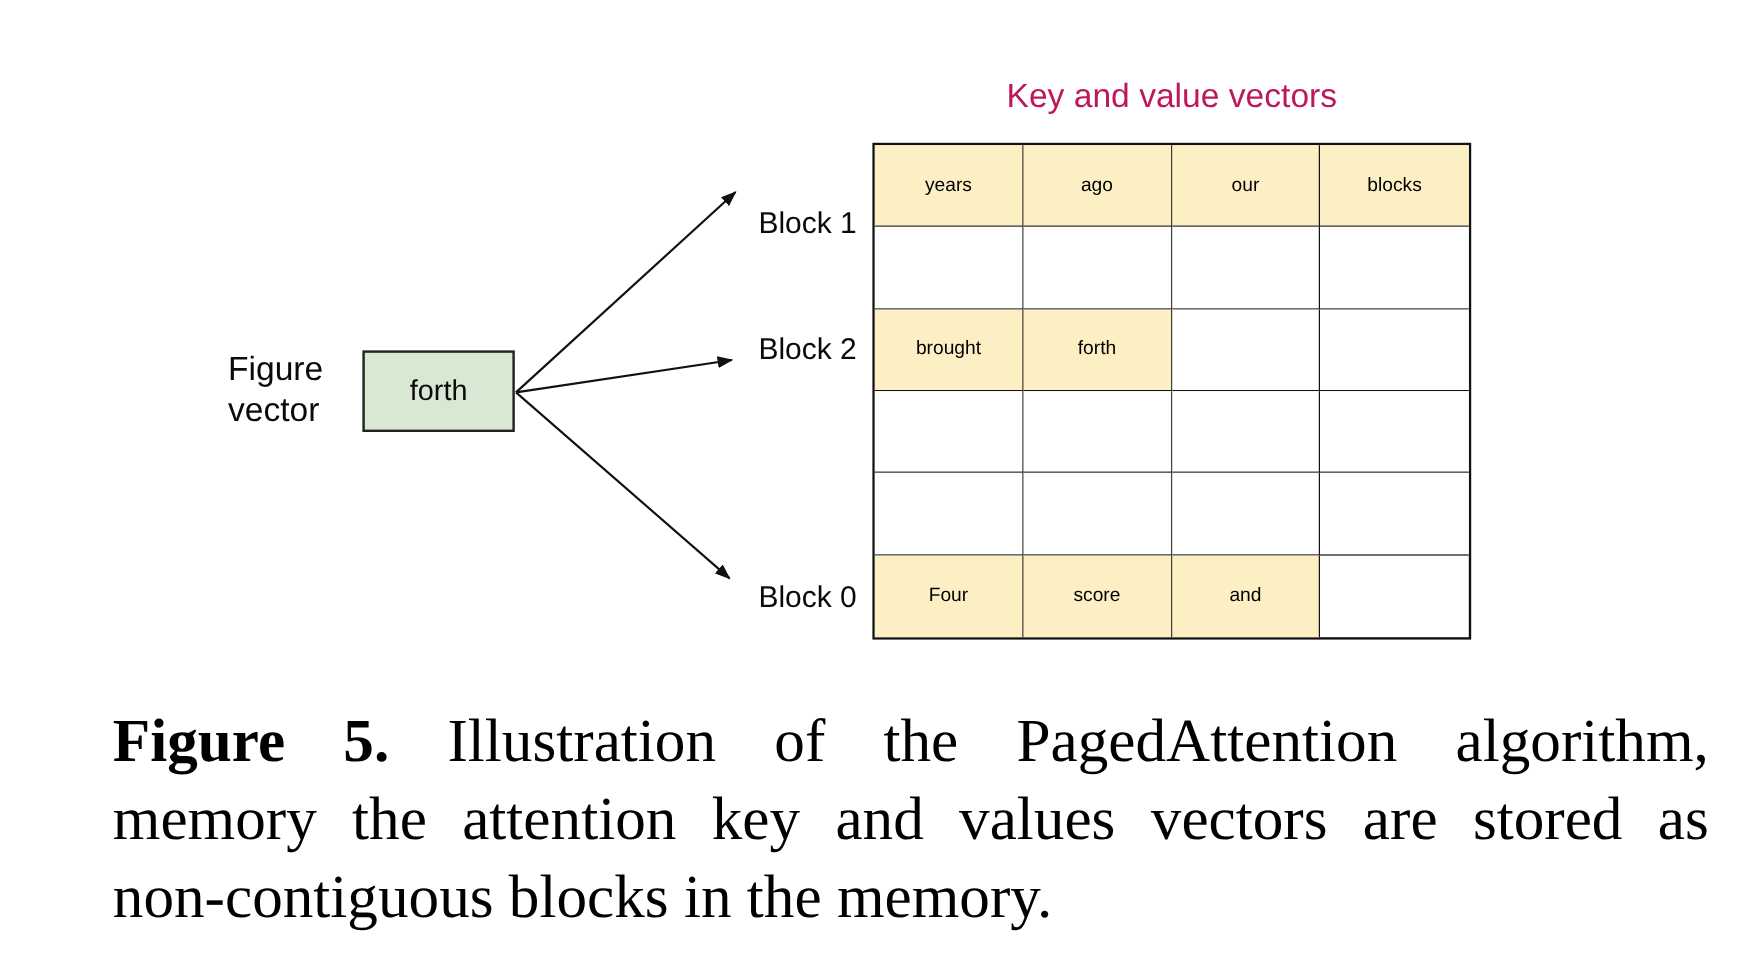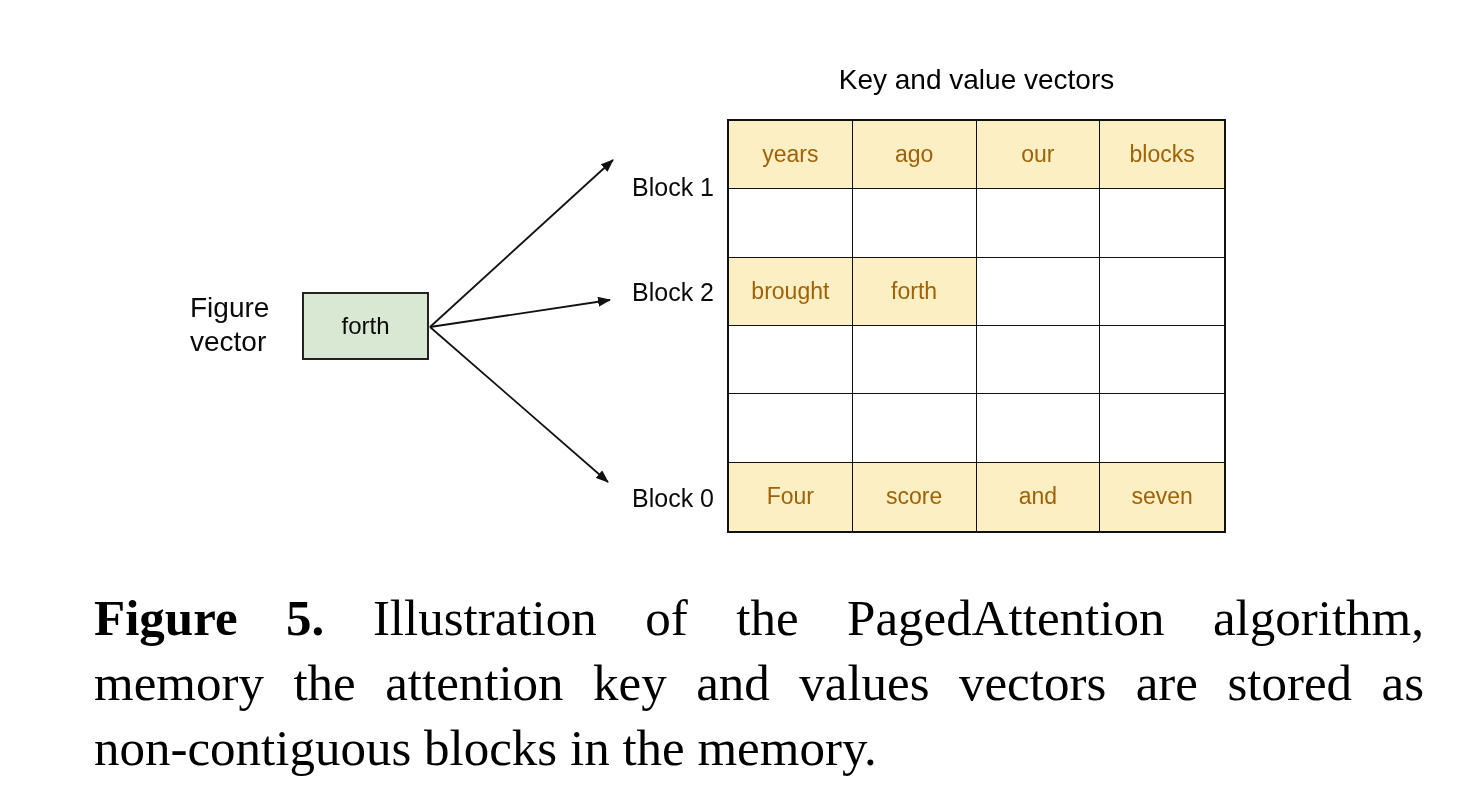--- a/index.html
+++ b/index.html
@@ -13,43 +13,43 @@
     color: #0a0a0a;
   }
 
   
   .kv-title {
     position: absolute;
     left: 727px; top: 64px;
     width: 499px;
     text-align: center;
     font-size: 28px;
-    color: #000000;
+    color: #be185d;
   }
 
   .kv-grid {
     position: absolute;
     left: 727px; top: 119px;
     width: 499px; height: 414px;
     box-sizing: border-box;
     border: 2px solid #111;
     display: grid;
     grid-template-columns: repeat(4, 1fr);
     grid-template-rows: repeat(6, 1fr);
     background: #ffffff;
   }
   .kv-cell {
     box-sizing: border-box;
     border-right: 1.5px solid #111;
     border-bottom: 1.5px solid #111;
     display: flex;
     align-items: center;
     justify-content: center;
-    font-size: 23px;
-    color: #a16207;
+    font-size: 16px;
+    color: #000000;
     background: #ffffff;
   }
   .kv-cell:nth-child(4n) { border-right: none; }
   .kv-cell:nth-child(n+21) { border-bottom: none; }
   .kv-cell.filled { background: var(--cell-fill, #FCEFC3); }
 
   .block-label {
     position: absolute;
     right: 754px;
     transform: translateY(-50%);
@@ -128,21 +128,20 @@
       <div class="kv-cell"></div>
       <div class="kv-cell"></div>
       <div class="kv-cell"></div>
       <div class="kv-cell"></div>
       <div class="kv-cell"></div>
       <div class="kv-cell"></div>
       <div class="kv-cell"></div>
       <div class="kv-cell filled">Four</div>
       <div class="kv-cell filled">score</div>
       <div class="kv-cell filled">and</div>
-      <div class="kv-cell filled">seven</div>
     </div>
 
   <div class="block-label b1">Block 1</div>
   <div class="block-label b2">Block 2</div>
   <div class="block-label b0">Block 0</div>
 
   <div class="query-label">
     <div>Figure</div>
     <div>vector</div>
   </div>

